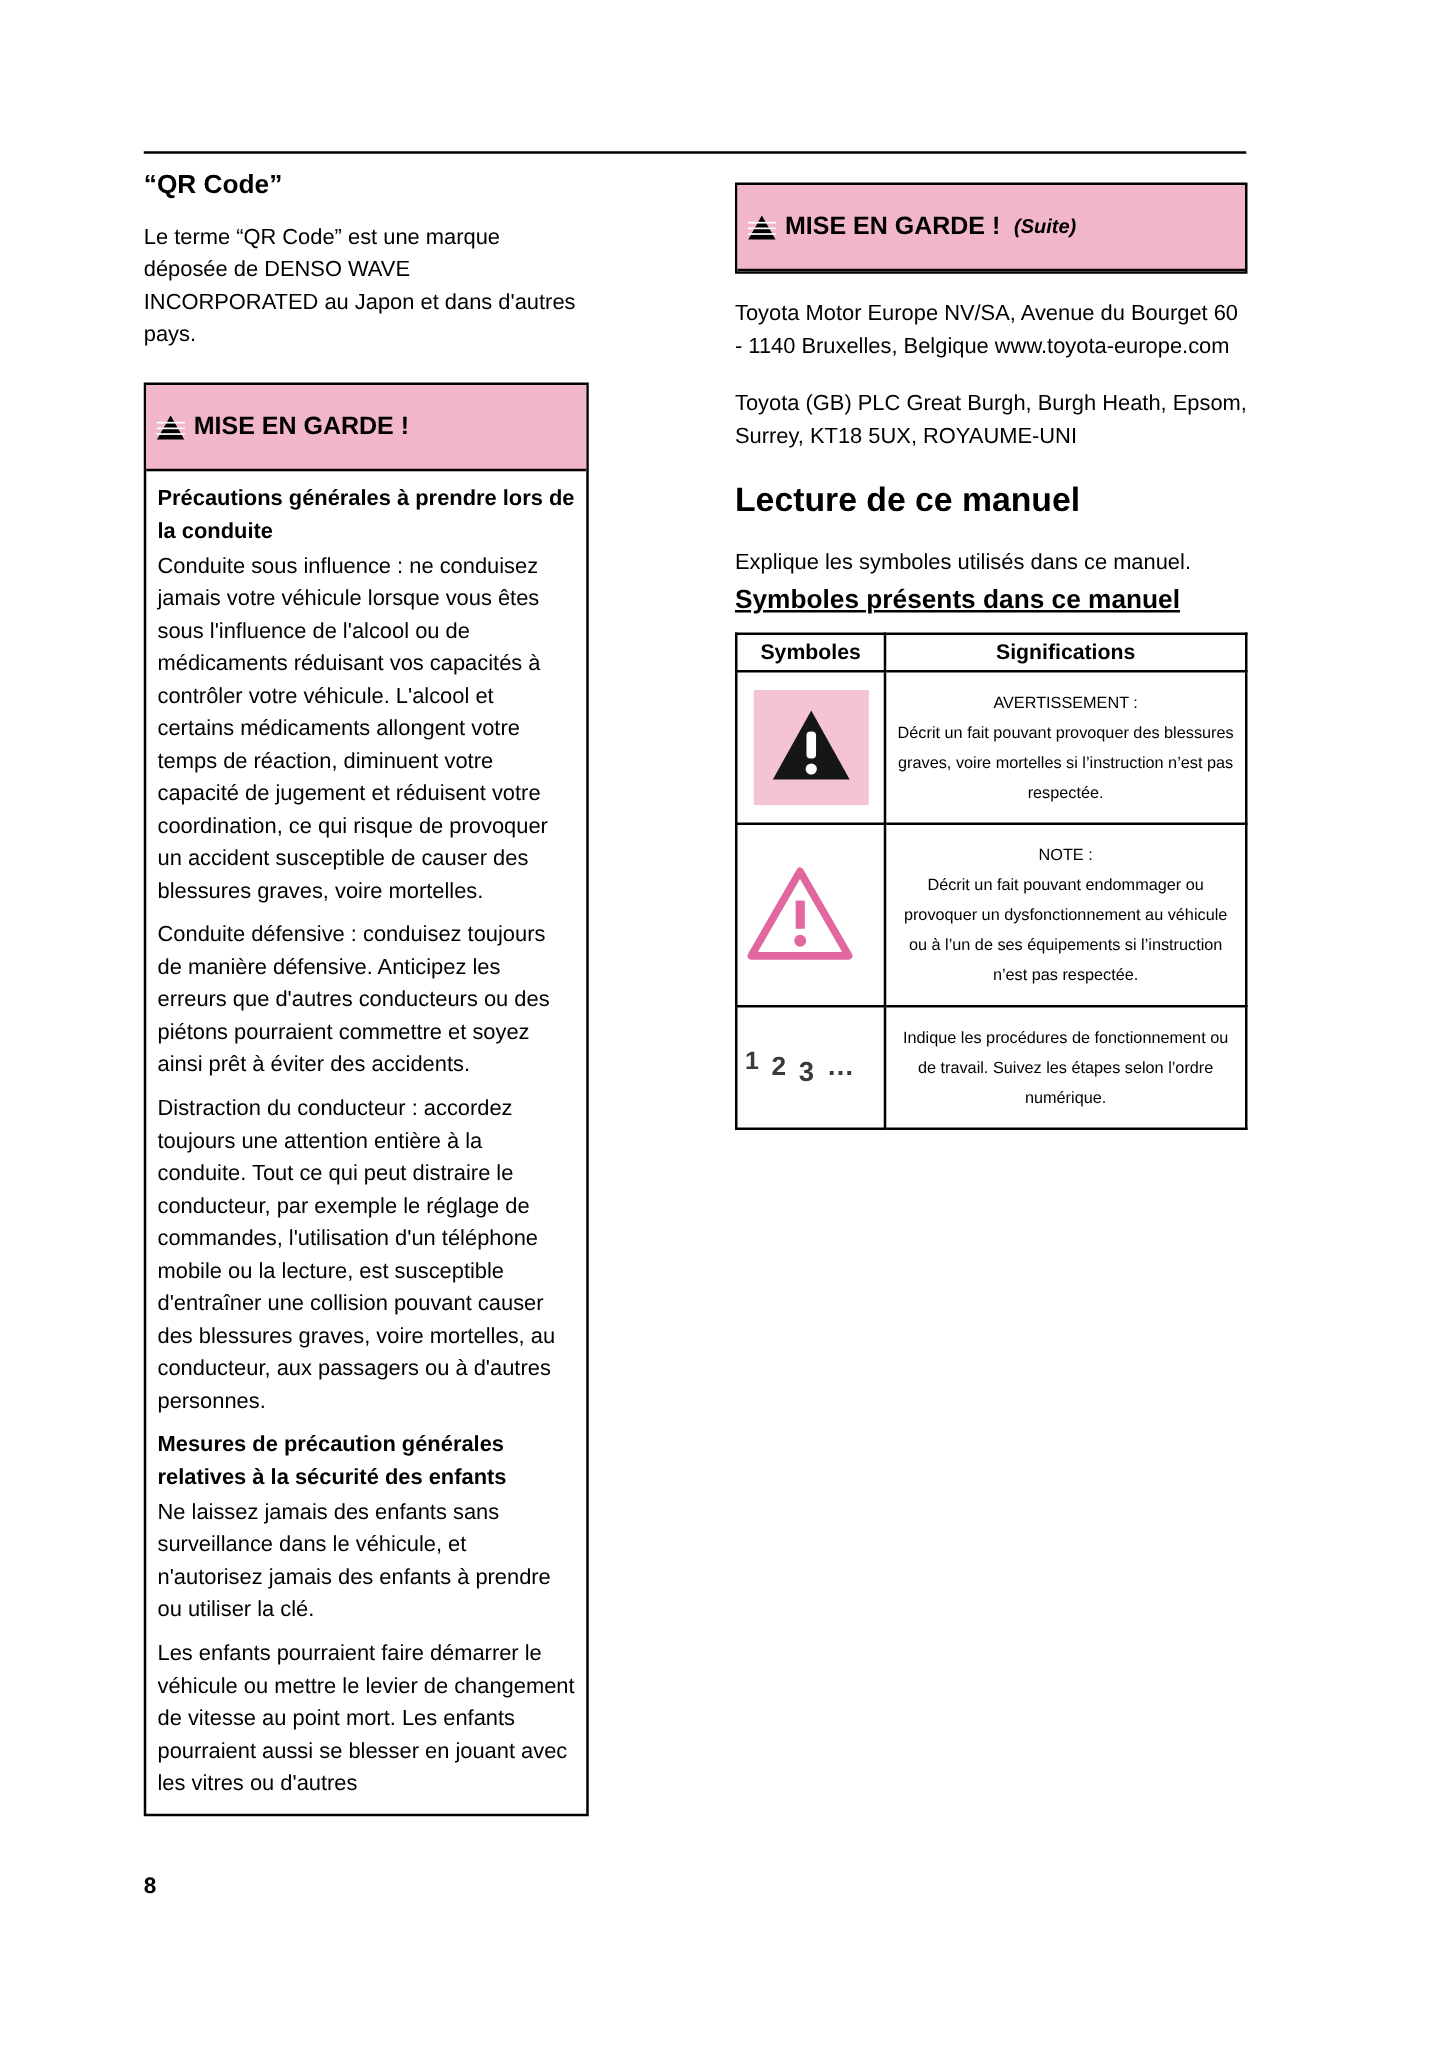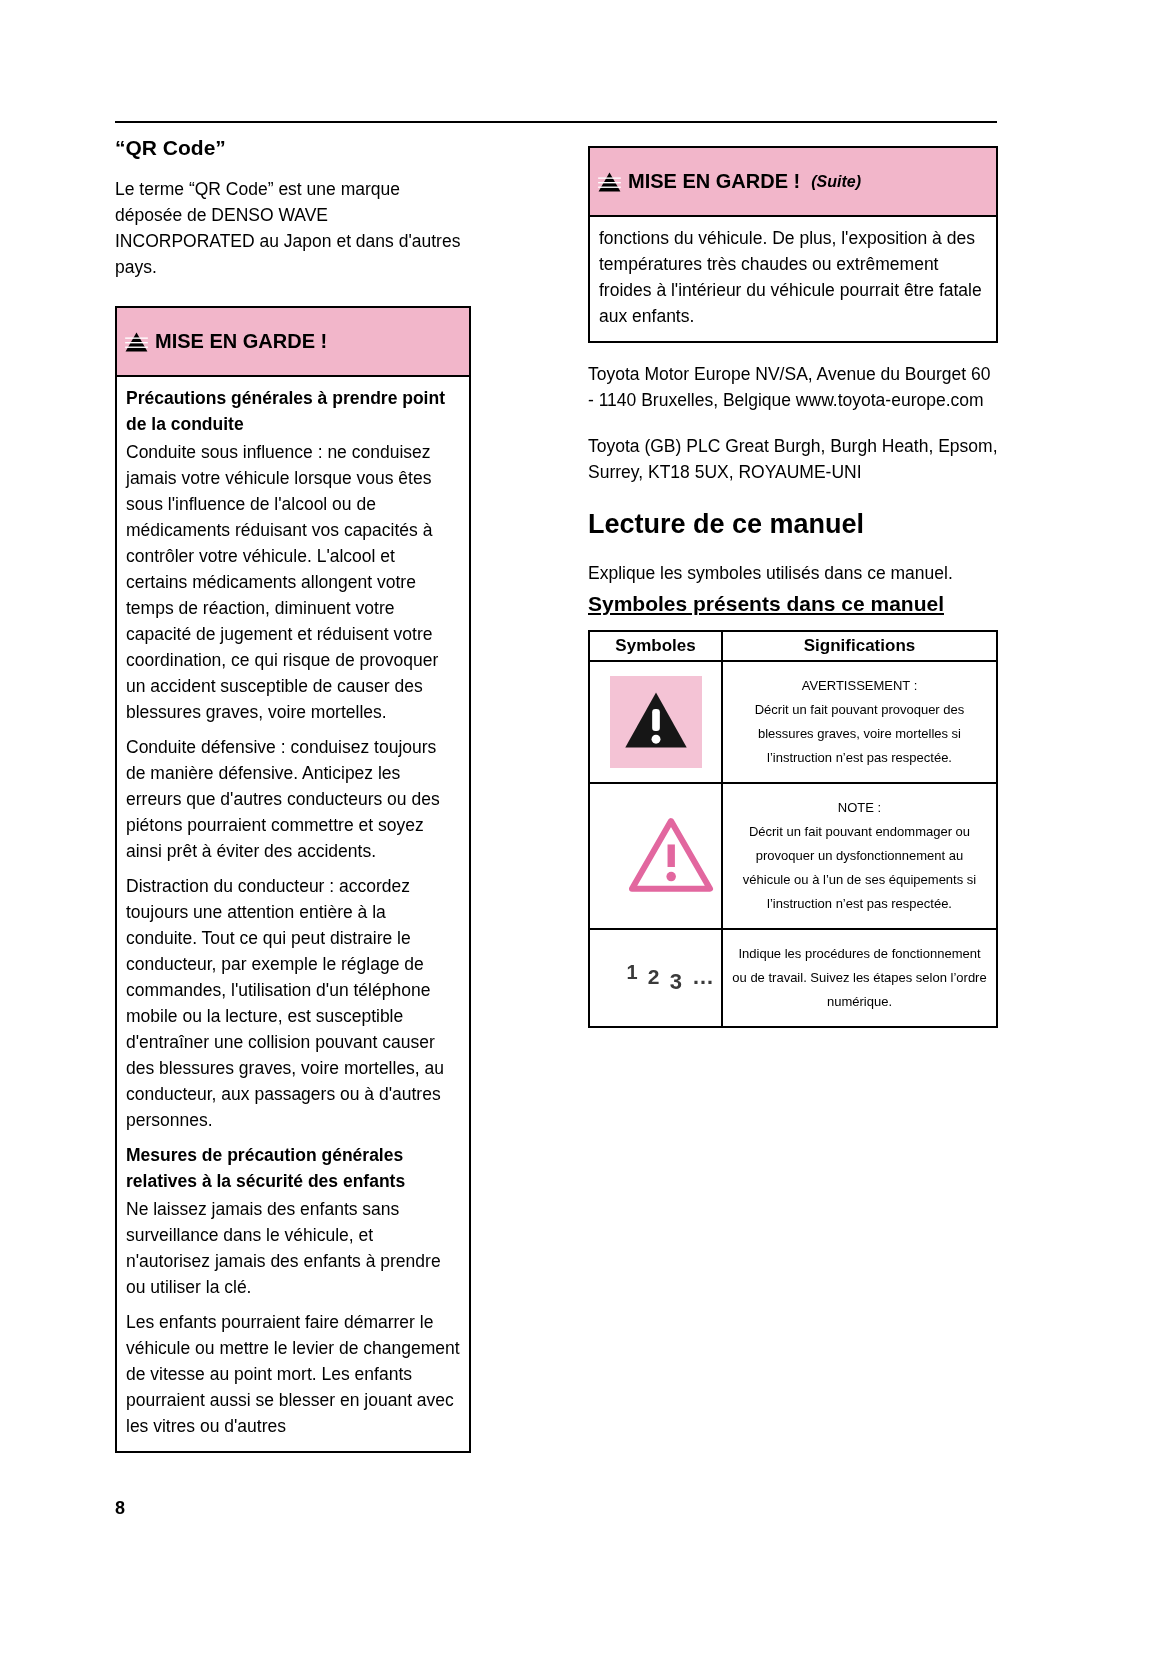--- a/index.html
+++ b/index.html
@@ -43,21 +43,21 @@
   .section-title { font-size:27px; font-weight:bold; margin-top:24px; margin-bottom:20px; }
   .section-intro { margin-bottom:4px; }
   .subsection-title { font-size:21px; font-weight:bold; line-height:28px; margin-bottom:12px;text-decoration:underline; }
 
   
   table.symbols { border-collapse:collapse; width:100%; }
   table.symbols th, table.symbols td { border:2px solid #000; }
   table.symbols th {
     font-size:17px; font-weight:bold; text-align:center; padding:4px 2px;
   }
-  td.sym-cell { width:133px; text-align:right; vertical-align:middle; padding:10px 6px; }
+  td.sym-cell { width:119px; text-align:left; vertical-align:middle; padding:10px 6px; }
   td.meaning-cell {
     text-align:center; vertical-align:middle;
     font-size:13px; line-height:24px; padding:12px 8px;
   }
   .meaning-label { display:block; }
 
   .pink-square {
     width:92px; height:92px; margin:0 auto;
     background:var(--pink-fill, #f4c3d5);
     display:flex; align-items:center; justify-content:center;
@@ -89,21 +89,21 @@
         <svg width="23" height="20" viewBox="0 0 100 88" aria-hidden="true">
           <path d="M50 2 L98 86 L2 86 Z" fill="#000"></path>
           <rect x="0" y="24" width="100" height="6" fill="#fff"></rect>
           <rect x="0" y="44" width="100" height="6" fill="#fff"></rect>
           <rect x="0" y="64" width="100" height="6" fill="#fff"></rect>
         </svg>
       </span>
       <span>MISE EN GARDE !</span>
     </div>
     <div class="warning-body body-text">
-      <p class="sub">Précautions générales à prendre point de la conduite</p>
+      <p class="sub">Précautions générales à prendre lors de la conduite</p>
       <p>Conduite sous influence : ne conduisez jamais votre véhicule lorsque vous êtes sous l'influence de l'alcool ou de médicaments réduisant vos capacités à contrôler votre véhicule. L'alcool et certains médicaments allongent votre temps de réaction, diminuent votre capacité de jugement et réduisent votre coordination, ce qui risque de provoquer un accident susceptible de causer des blessures graves, voire mortelles.</p>
       <p>Conduite défensive : conduisez toujours de manière défensive. Anticipez les erreurs que d'autres conducteurs ou des piétons pourraient commettre et soyez ainsi prêt à éviter des accidents.</p>
       <p>Distraction du conducteur : accordez toujours une attention entière à la conduite. Tout ce qui peut distraire le conducteur, par exemple le réglage de commandes, l'utilisation d'un téléphone mobile ou la lecture, est susceptible d'entraîner une collision pouvant causer des blessures graves, voire mortelles, au conducteur, aux passagers ou à d'autres personnes.</p>
       <p class="sub">Mesures de précaution générales relatives à la sécurité des enfants</p>
       <p>Ne laissez jamais des enfants sans surveillance dans le véhicule, et n'autorisez jamais des enfants à prendre ou utiliser la clé.</p>
       <p>Les enfants pourraient faire démarrer le véhicule ou mettre le levier de changement de vitesse au point mort. Les enfants pourraient aussi se blesser en jouant avec les vitres ou d'autres</p>
     </div>
   </div>
 </div>
 
@@ -114,23 +114,20 @@
       <span class="warn-icon">
         <svg width="23" height="20" viewBox="0 0 100 88" aria-hidden="true">
           <path d="M50 2 L98 86 L2 86 Z" fill="#000"></path>
           <rect x="0" y="24" width="100" height="6" fill="#fff"></rect>
           <rect x="0" y="44" width="100" height="6" fill="#fff"></rect>
           <rect x="0" y="64" width="100" height="6" fill="#fff"></rect>
         </svg>
       </span>
       <span>MISE EN GARDE !</span>
       <span class="suite">(Suite)</span>
-    </div>
-    <div class="warning-body body-text">
-      <p>fonctions du véhicule. De plus, l'exposition à des températures très chaudes ou extrêmement froides à l'intérieur du véhicule pourrait être fatale aux enfants.</p>
     </div>
   </div>
 
   <p class="body-text address">Toyota Motor Europe NV/SA, Avenue du Bourget 60 - 1140 Bruxelles, Belgique www.toyota-europe.com</p>
   <p class="body-text address">Toyota (GB) PLC Great Burgh, Burgh Heath, Epsom, Surrey, KT18 5UX, ROYAUME-UNI</p>
 
   <h1 class="section-title">Lecture de ce manuel</h1>
   <p class="body-text section-intro">Explique les symboles utilisés dans ce manuel.</p>
   <h3 class="subsection-title">Symboles présents dans ce manuel</h3>
 

